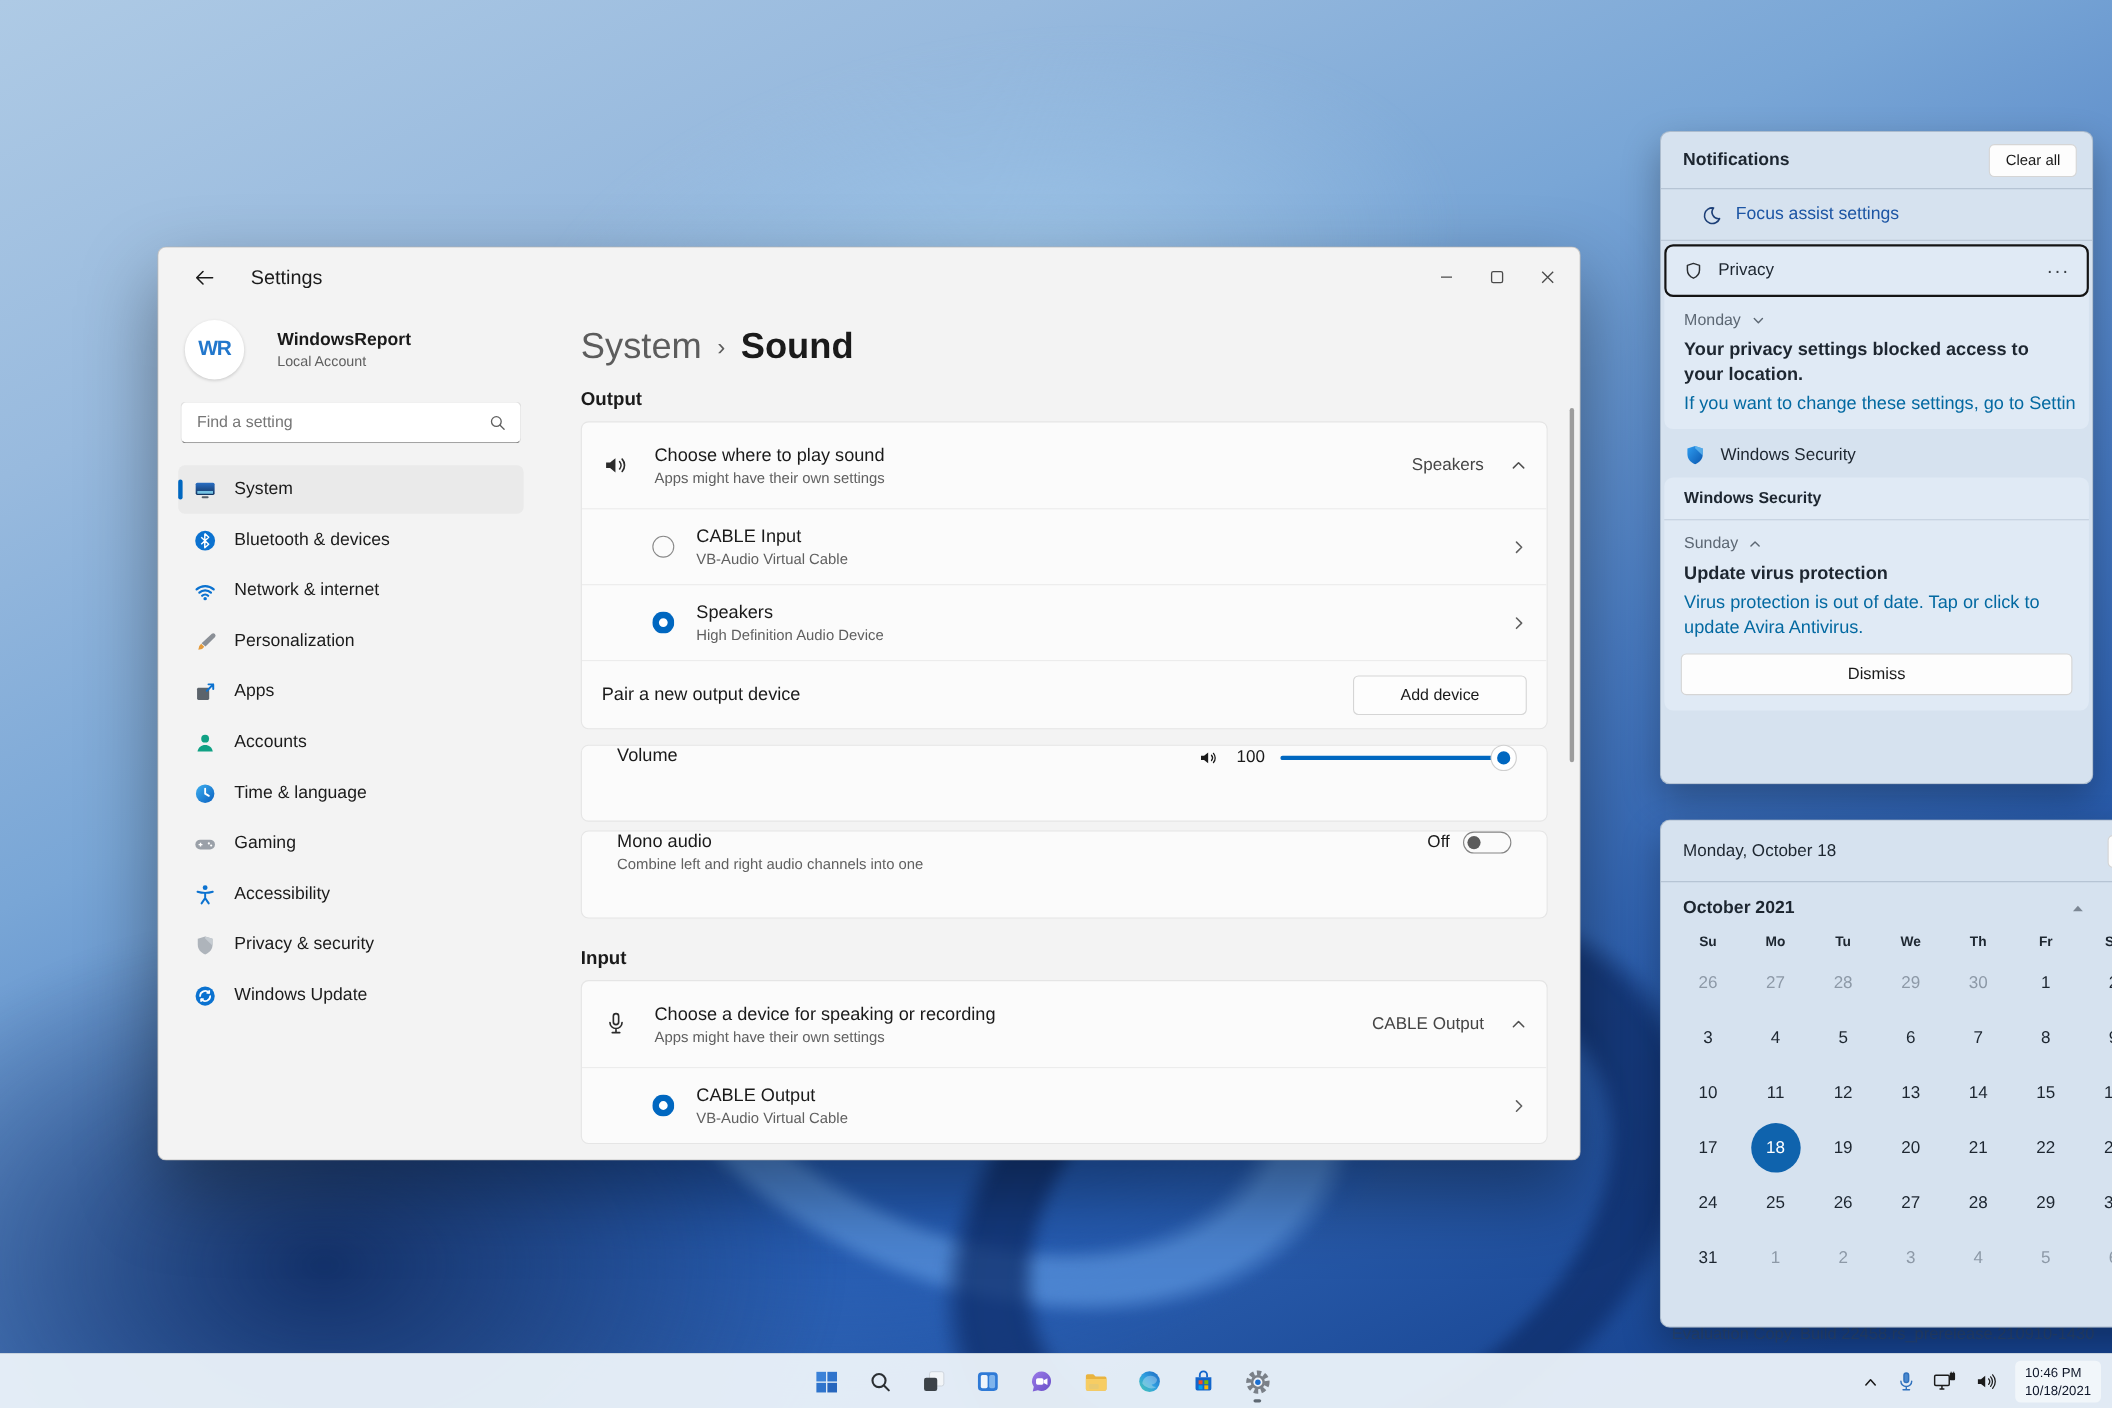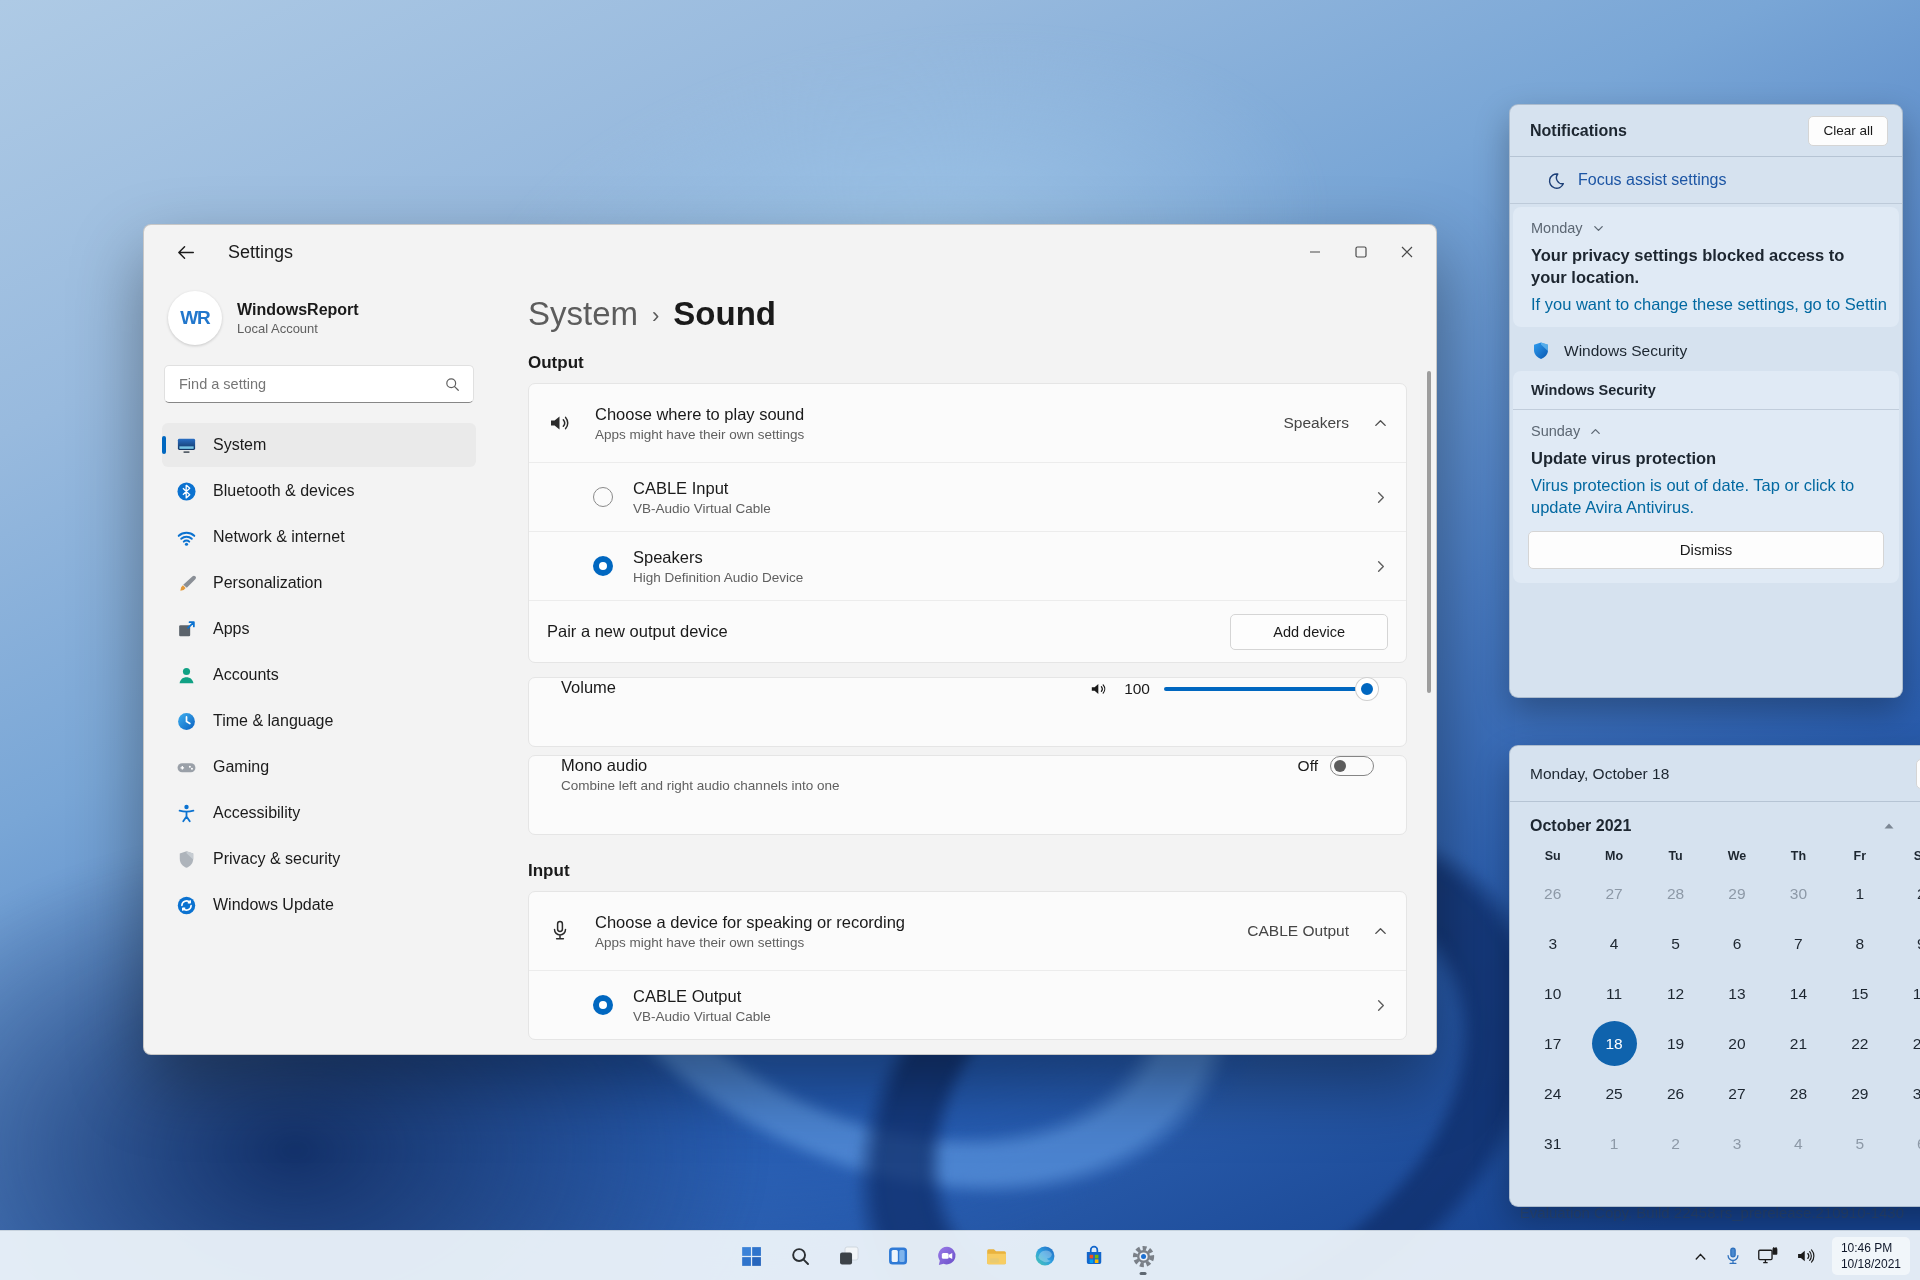--- a/index.html
+++ b/index.html
@@ -28,21 +28,21 @@
   .win{position:absolute;left:143px;top:224px;width:1294px;height:831px;z-index:2;background:#f3f3f3;
     border:1px solid rgba(0,0,0,.18);border-radius:8px;box-shadow:0 30px 70px rgba(0,0,0,.38);overflow:hidden}
   .titlebar{height:54px;display:flex;align-items:center;padding:0 6px 0 24px}
   .back-btn{width:34px;height:30px;display:flex;align-items:center;justify-content:center;border-radius:4px}
   .win-title{margin-left:26px;font-size:18px;color:#1a1a1a}
   .caption{margin-left:auto;display:flex}
   .cap-btn{width:46px;height:38px;display:flex;align-items:center;justify-content:center}
   .win-body{display:flex;height:777px}
 
   .sidebar{width:350px;flex:none;padding:4px 18px 0 18px}
-  .account{display:flex;align-items:center;gap:15px;padding:8px 6px 18px}
+  .account{display:flex;align-items:center;gap:30px;padding:8px 6px 18px}
   .avatar{width:54px;height:54px;border-radius:50%;background:#fff;display:flex;align-items:center;justify-content:center;
     font-weight:bold;color:#2277cc;font-size:19px;letter-spacing:-1px;box-shadow:0 1px 3px rgba(0,0,0,.18)}
   .acct-name{font-size:16px;font-weight:600;color:#1a1a1a}
   .acct-type{font-size:13px;color:#5f5f5f;margin-top:2px}
   .searchbox{height:38px;background:#fff;border:1px solid #e0e0e0;border-bottom:1px solid #868686;border-radius:5px;
     display:flex;align-items:center;padding:0 12px 0 14px;margin:2px 2px 20px}
   .searchbox input{flex:1;border:none;outline:none;font-size:14.5px;font-family:inherit;color:#1a1a1a;background:transparent}
   .searchbox input::placeholder{color:#767676}
   .nav-item{height:44px;display:flex;align-items:center;gap:16px;padding:0 14px;border-radius:6px;position:relative;margin:2px 0;
     font-size:16px;color:#1b1b1b}
@@ -76,21 +76,21 @@
   .mono{height:80px;margin-top:8px}
   .slider{width:210px;height:4px;border-radius:2px;background:#0067c0;position:relative}
   .thumb{position:absolute;right:-4px;top:50%;transform:translateY(-50%);width:22px;height:22px;border-radius:50%;
     background:#0067c0;border:5px solid #fff;box-shadow:0 0 0 1px #cfcfcf}
   .toggle{width:44px;height:20px;border:1px solid #858585;border-radius:10px;position:relative;flex:none}
   .knob{position:absolute;left:3px;top:3px;width:12px;height:12px;border-radius:50%;background:#5c5c5c}
   .input-label{margin-top:26px}
   .win-scroll{position:absolute;right:5px;top:146px;width:4px;height:322px;background:#9d9d9d;border-radius:2px}
 
   
-  .notif{position:absolute;left:1509px;top:104px;width:394px;height:594px;z-index:3;background:#d6e2ef;
+  .notif{position:absolute;left:1509px;top:119px;width:394px;height:594px;z-index:3;background:#d6e2ef;
     border:1px solid rgba(110,132,158,.4);border-radius:9px;box-shadow:0 14px 34px rgba(0,0,0,.28);overflow:hidden;color:#1d2630}
   .n-head{height:52px;display:flex;align-items:center;padding:0 14px 0 20px;border-bottom:1px solid rgba(100,120,142,.28)}
   .n-title{font-size:16px;font-weight:600}
   .clear-btn{margin-left:auto;height:30px;padding:0 14px;font-size:13.5px}
   .n-focus{height:47px;display:flex;align-items:center;gap:13px;padding:0 36px;border-bottom:1px solid rgba(100,120,142,.22);
     color:#1c55a4;font-size:16px}
   .n-card{background:#e0eaf5;border-radius:8px;margin:3px 3px 0;padding-bottom:12px}
   .privacy-head{height:48px;border:2px solid #141414;border-radius:8px;display:flex;align-items:center;gap:13px;padding:0 15px}
   .p-app{font-size:15.5px}
   .dots{margin-left:auto;font-size:18px;letter-spacing:2px;color:#3a3f45;padding-bottom:8px}
@@ -408,20 +408,27 @@
     <div class="btn clear-btn">Clear all</div>
   </div>
   <div class="n-focus">
     <svg width="19" height="19" viewBox="0 0 20 20">
         <path d="M12.4 3.2a7.5 7.5 0 1 0 5.8 10.2 6.3 6.3 0 0 1-5.8-10.2z" stroke="#1d3f77" stroke-width="1.5" fill="none" stroke-linejoin="round"></path>
       </svg>
     <span>Focus assist settings</span>
   </div>
 
   <div class="n-card">
+    <div class="privacy-head">
+      <svg width="19" height="19" viewBox="0 0 20 20">
+          <path d="M10 2.6 15.8 4.5v4.4c0 3.9-2.3 6.4-5.8 7.8-3.5-1.4-5.8-3.9-5.8-7.8V4.5z" stroke="#2b2f33" stroke-width="1.4" fill="none" stroke-linejoin="round"></path>
+        </svg>
+      <span class="p-app">Privacy</span>
+      <span class="dots">...</span>
+    </div>
     <div class="group-row">
       <span>Monday</span>
       <svg width="13" height="13" viewBox="0 0 14 14">
           <path d="M3 5l4 4 4-4" stroke="#5c6773" stroke-width="1.4" fill="none" stroke-linecap="round" stroke-linejoin="round"></path>
         </svg>
     </div>
     <div class="n-msg">Your privacy settings blocked access to your location.</div>
     <div class="n-detail">If you want to change these settings, go to Settin</div>
   </div>
 

